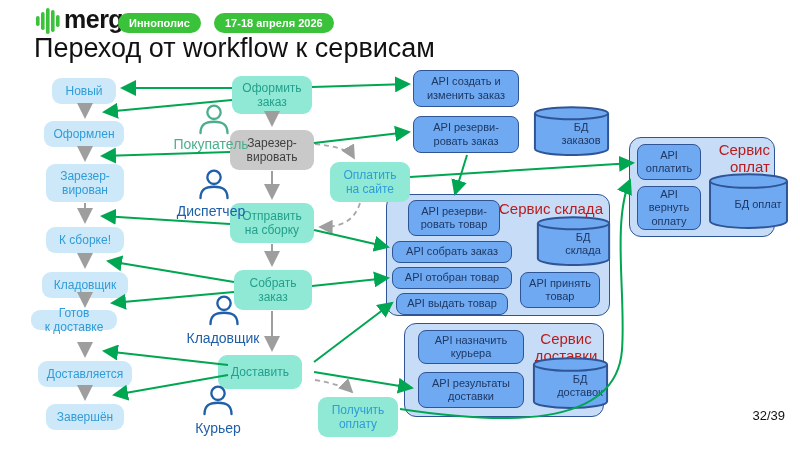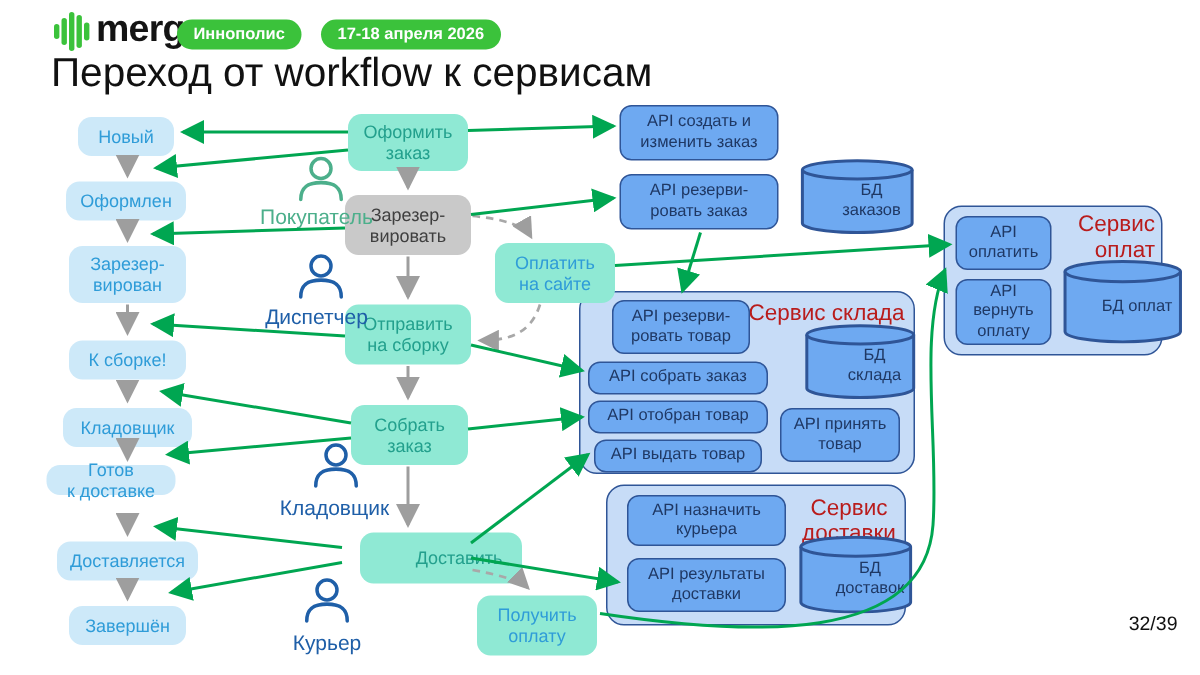--- a/index.html
+++ b/index.html
@@ -81,21 +81,21 @@
   <div class="box action" style="left:232px;top:76px;width:80px;height:38px;">Оформить
 заказ</div>
   <div class="box neutral" style="left:230px;top:130px;width:84px;height:40px;">Зарезер-
 вировать</div>
   <div class="box action blue" style="left:330px;top:162px;width:80px;height:40px;">Оплатить
 на сайте</div>
   <div class="box action" style="left:230px;top:203px;width:84px;height:40px;">Отправить
 на сборку</div>
   <div class="box action" style="left:234px;top:270px;width:78px;height:40px;">Собрать
 заказ</div>
-  <div class="box action" style="left:240px;top:355px;width:84px;height:34px;padding-left:24px;">Доставить</div>
+  <div class="box action" style="left:218px;top:355px;width:84px;height:34px;">Доставить</div>
   <div class="box action blue" style="left:318px;top:397px;width:80px;height:40px;">Получить
 оплату</div>
 
   <svg class="actor-icon green" style="left:196px;top:103px;width:36px;height:33px;" viewBox="0 0 40 36">
     <g fill="none" stroke="currentColor" stroke-width="2.6" stroke-linecap="round">
       <circle cx="20" cy="10" r="7.4"></circle>
       <path d="M5,33 C5,22.5 12,20.5 20,20.5 C28,20.5 35,22.5 35,33"></path>
     </g>
   </svg>
   <div class="actor-label green" style="left:165px;top:136px;width:92px;">Покупатель</div>

